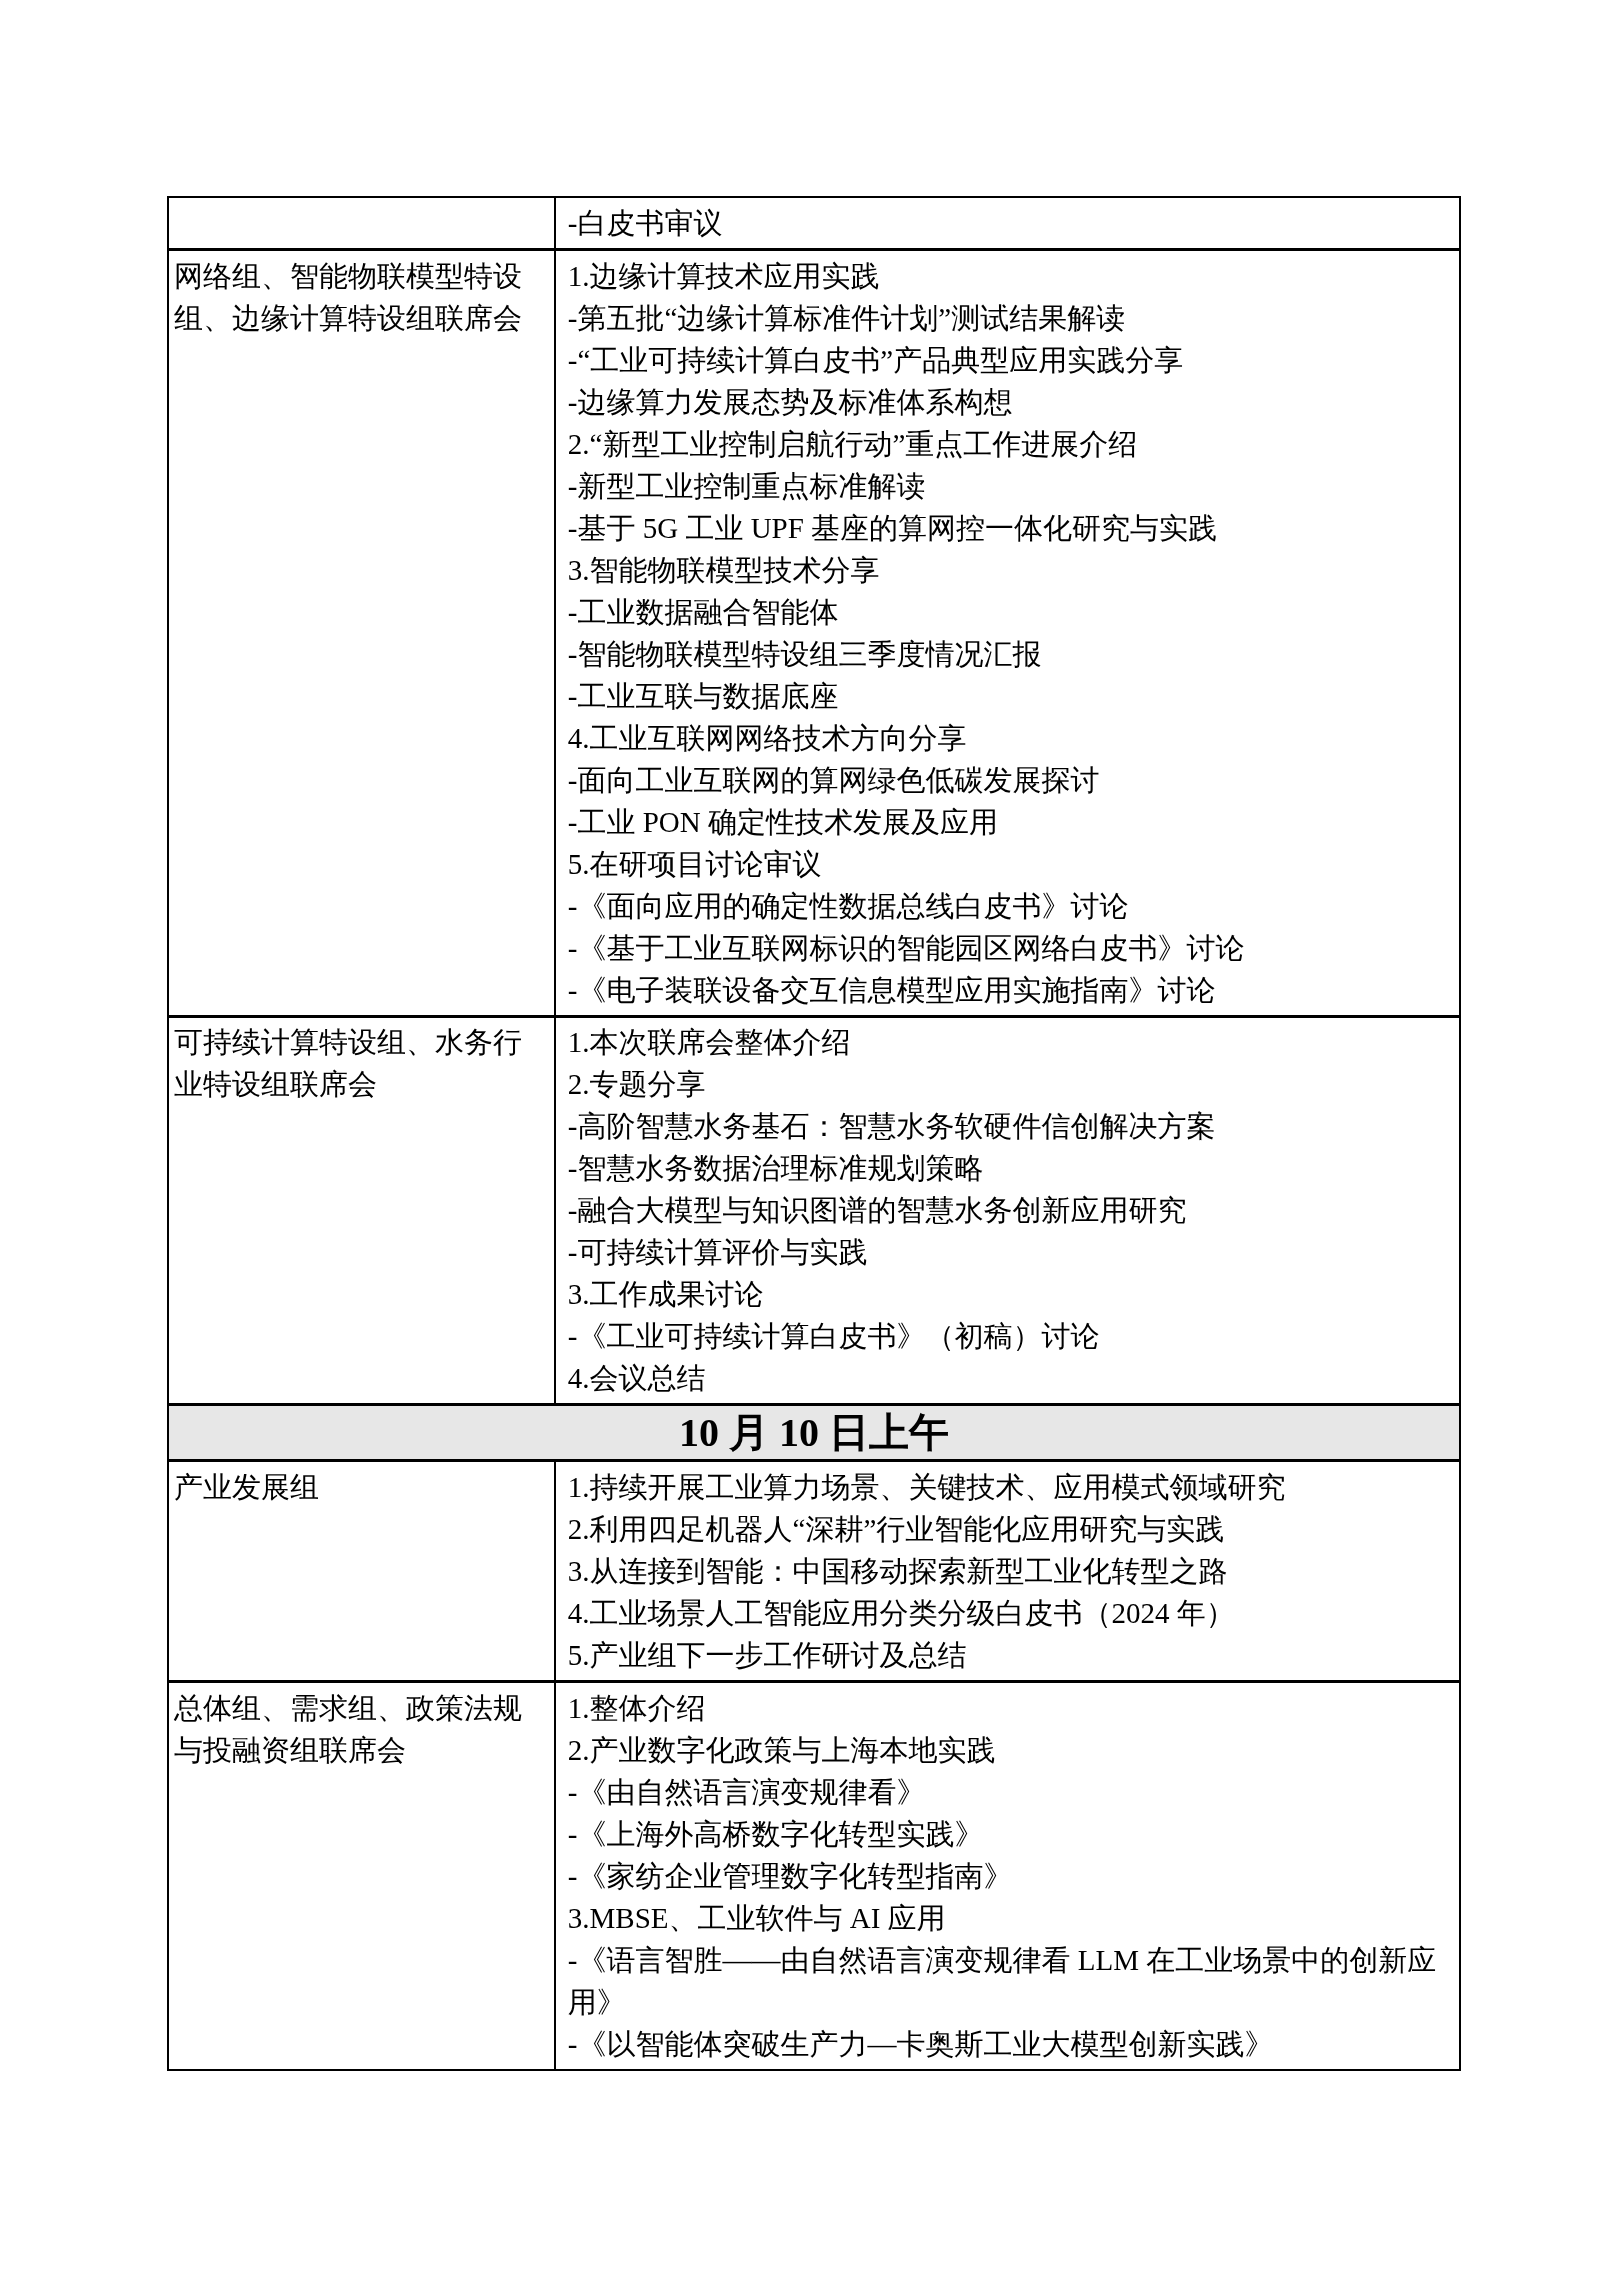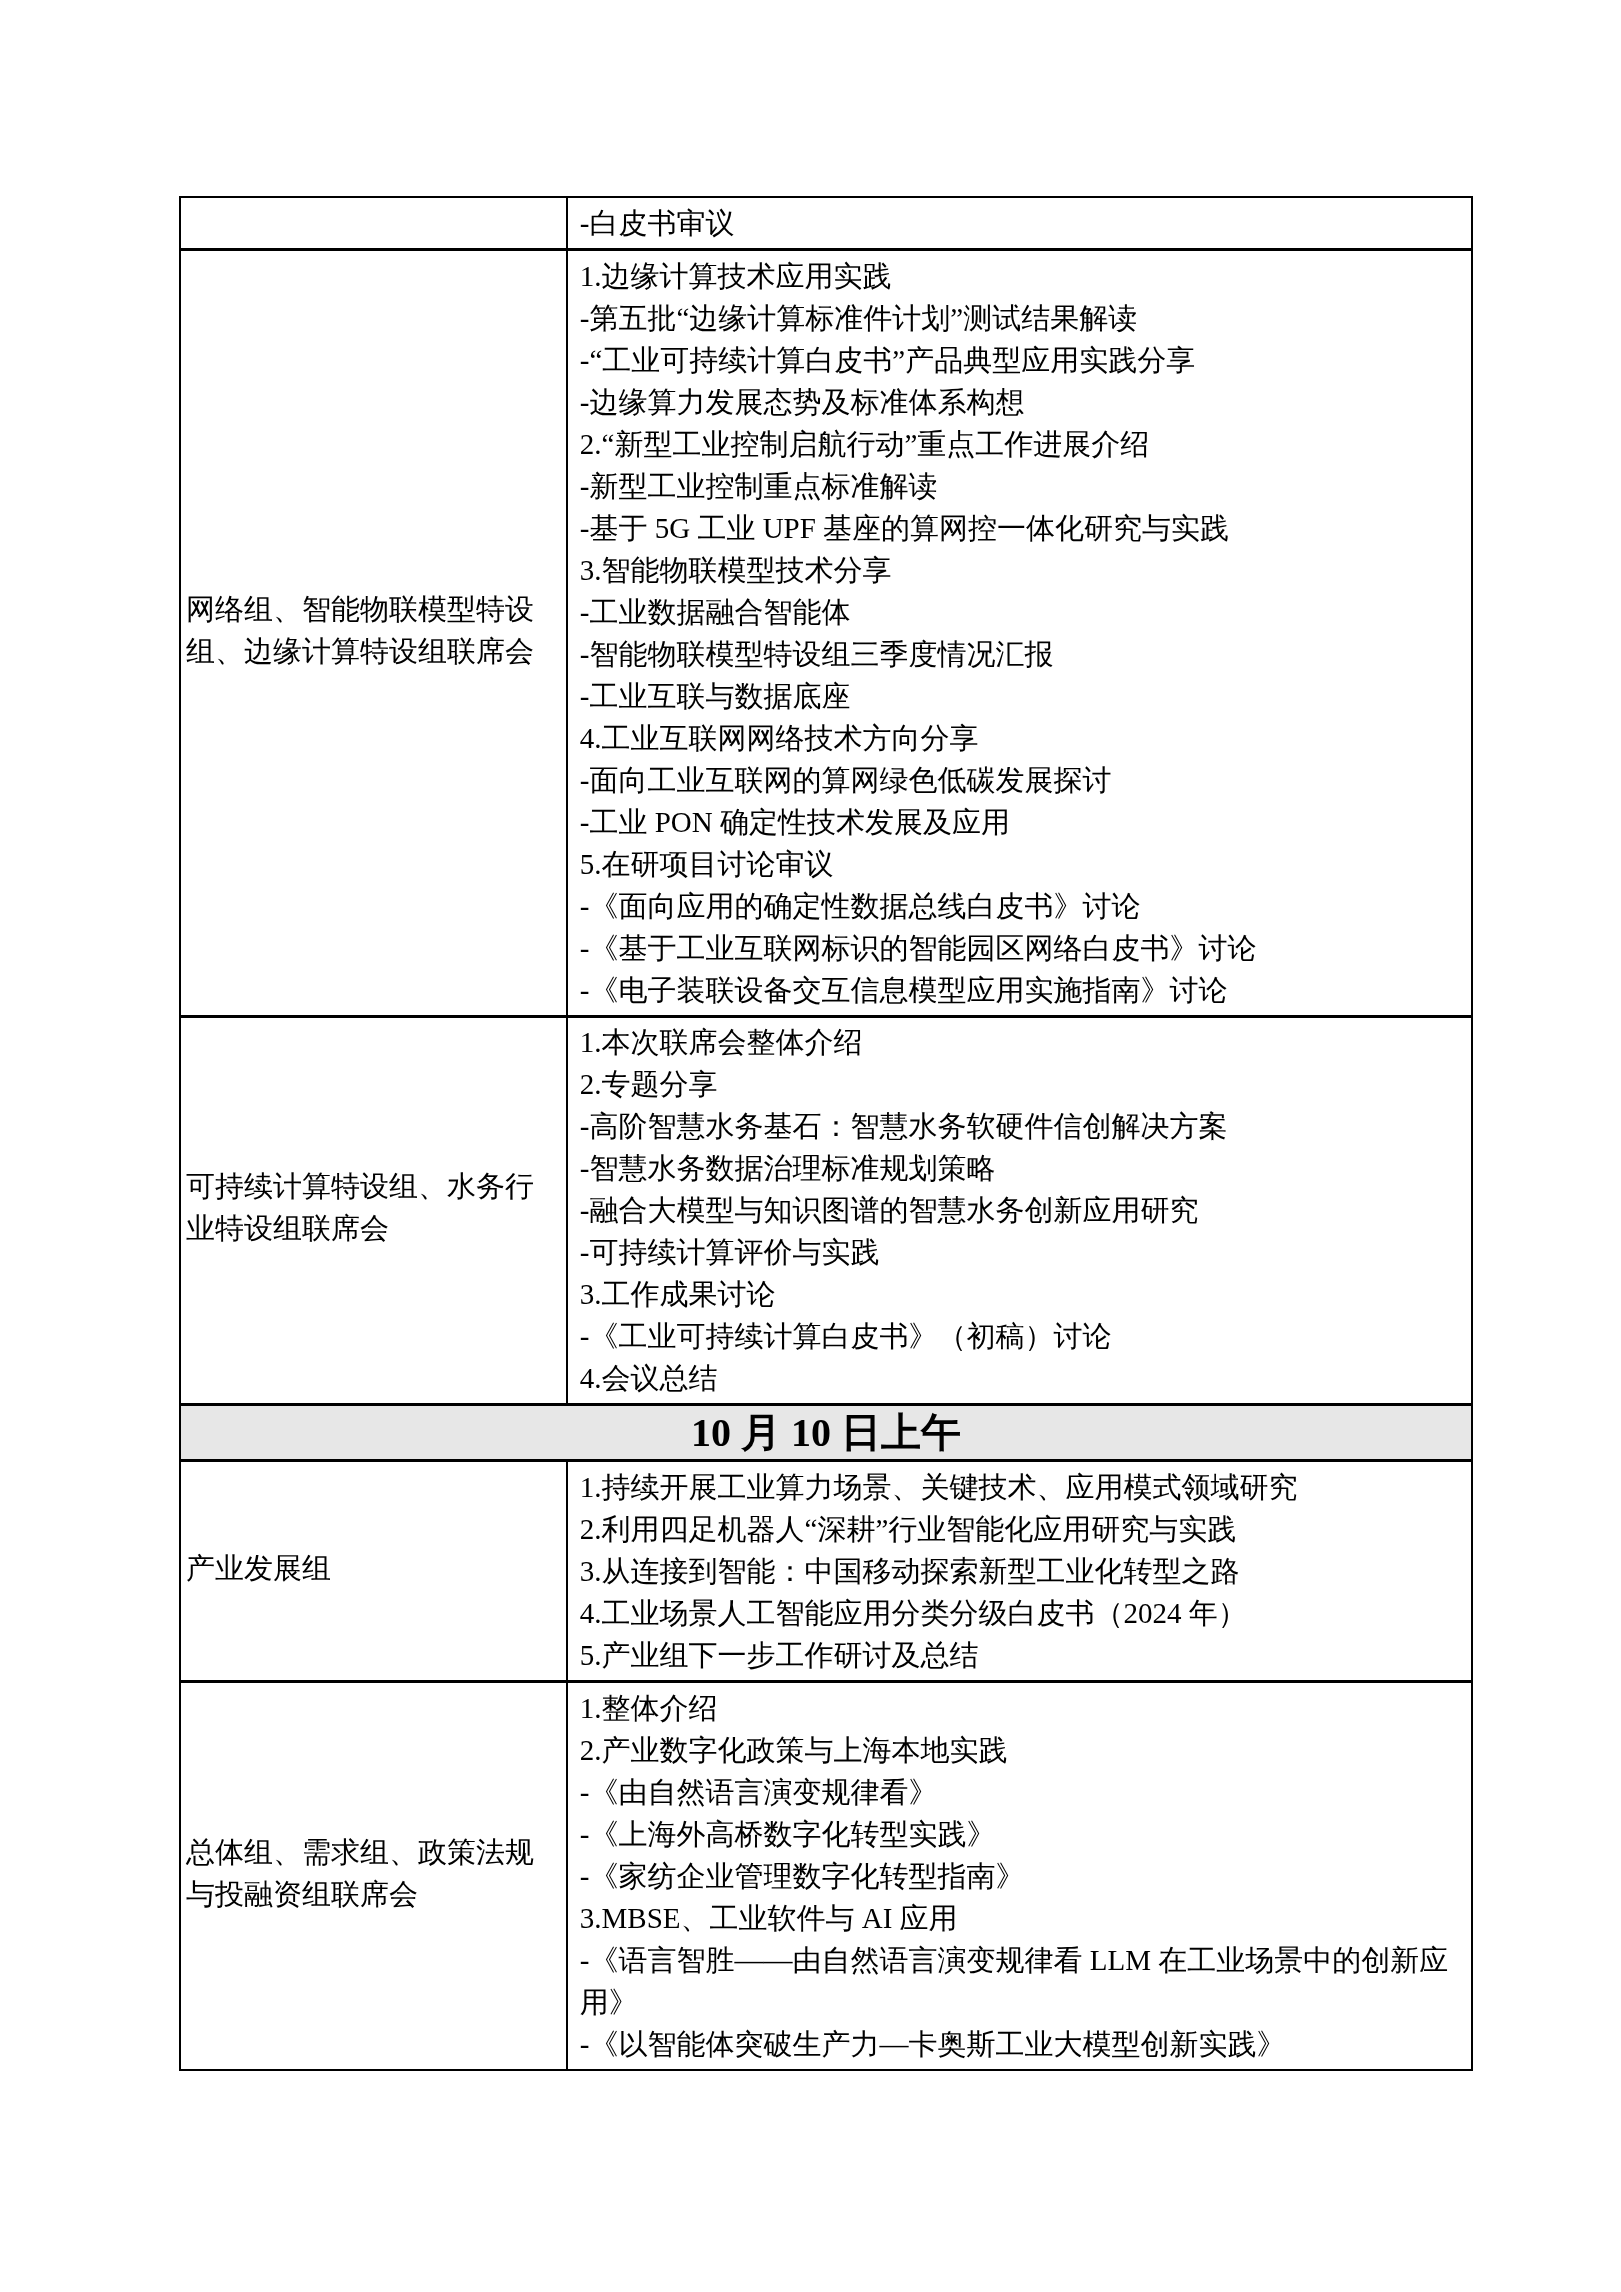--- a/index.html
+++ b/index.html
@@ -15,40 +15,38 @@
     color: #000000;
   }
   .schedule-table {
     position: absolute;
     left: 167px;
     top: 196px;
     width: 1294px;
     border: 2.9px solid #000000;
     box-sizing: border-box;
     background: #ffffff;
-    margin-left: 12px;
   }
   .t-row {
     display: flex;
     align-items: stretch;
   }
   .t-row + .t-row {
     border-top: 3.9px solid #000000;
   }
   .label-cell {
     width: 387px;
     flex: 0 0 387px;
     border-right: 2px solid #000000;
     box-sizing: border-box;
     display: flex;
-    align-items: center;
+    align-items: flex-start;
     padding: 3.9px 4.9px;
     font-size: 29px;
     line-height: 42px;
-    font-family: Liberation Mono, monospace;
   }
   .content-cell {
     flex: 1 1 auto;
     box-sizing: border-box;
     padding: 3.9px 11.8px;
     font-size: 29px;
     line-height: 42px;
   }
   .agenda-line {
     white-space: normal;

